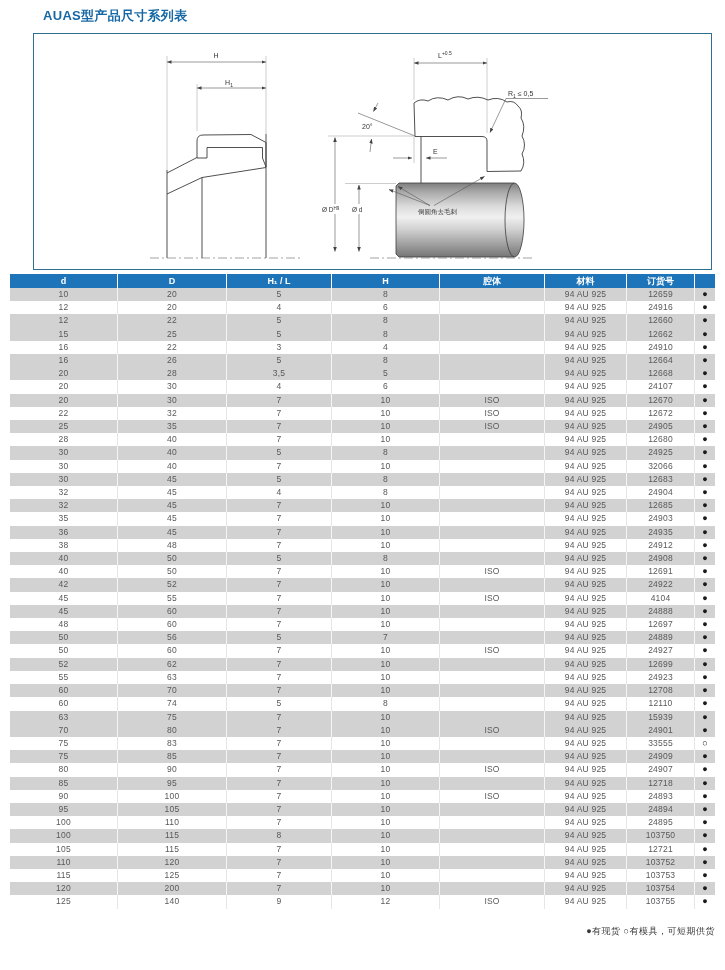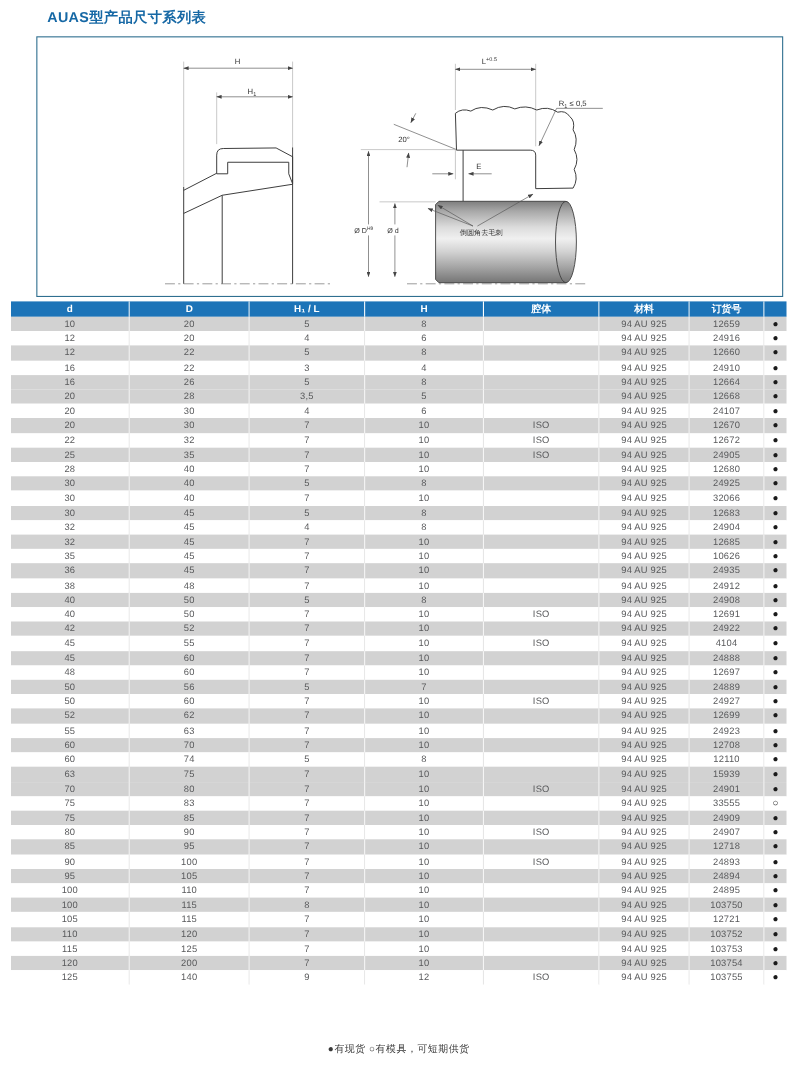--- a/index.html
+++ b/index.html
@@ -34,22 +34,22 @@
   }
   .size-table th:last-child { border-right:none; }
   .size-table td {
     height:13.2px; line-height:13.2px; font-size:8.5px; letter-spacing:0.2px;
     padding:0; text-align:center; color:#58595b; overflow:hidden; white-space:nowrap;
   }
   .size-table tr.shaded td { background:#d2d2d2; border-right:1px solid #f5f5f5; }
   .size-table tr.plain  td { background:#ffffff; border-right:1px solid #e6e6e6; }
   .size-table tr td:last-child { border-right:none; color:#1a1a1a; font-size:9px; }
   .legend {
-    position:absolute; left:10px; top:947px; width:705px;
-    text-align:center; font-size:9px; color:#3a3a3a; letter-spacing:0.5px;
+    position:absolute; left:10px; top:925px; width:705px;
+    text-align:right; font-size:9px; color:#3a3a3a; letter-spacing:0.5px;
   }
 </style>
 </head>
 <body>
 
 <div class="page">
 
   <div class="title">AUAS型产品尺寸系列表</div>
 
   <div class="panel">
@@ -192,20 +192,30 @@
         <tr class="shaded">
           <td>12</td>
           <td>22</td>
           <td>5</td>
           <td>8</td>
           <td></td>
           <td>94 AU 925</td>
           <td>12660</td>
           <td>●</td>
         </tr>
+        <tr class="shaded">
+          <td>15</td>
+          <td>25</td>
+          <td>5</td>
+          <td>8</td>
+          <td></td>
+          <td>94 AU 925</td>
+          <td>12662</td>
+          <td>●</td>
+        </tr>
         <tr class="plain">
           <td>16</td>
           <td>22</td>
           <td>3</td>
           <td>4</td>
           <td></td>
           <td>94 AU 925</td>
           <td>24910</td>
           <td>●</td>
         </tr>
@@ -329,21 +339,21 @@
           <td>12685</td>
           <td>●</td>
         </tr>
         <tr class="plain">
           <td>35</td>
           <td>45</td>
           <td>7</td>
           <td>10</td>
           <td></td>
           <td>94 AU 925</td>
-          <td>10626</td>
+          <td>24903</td>
           <td>●</td>
         </tr>
         <tr class="shaded">
           <td>36</td>
           <td>45</td>
           <td>7</td>
           <td>10</td>
           <td></td>
           <td>94 AU 925</td>
           <td>24935</td>

